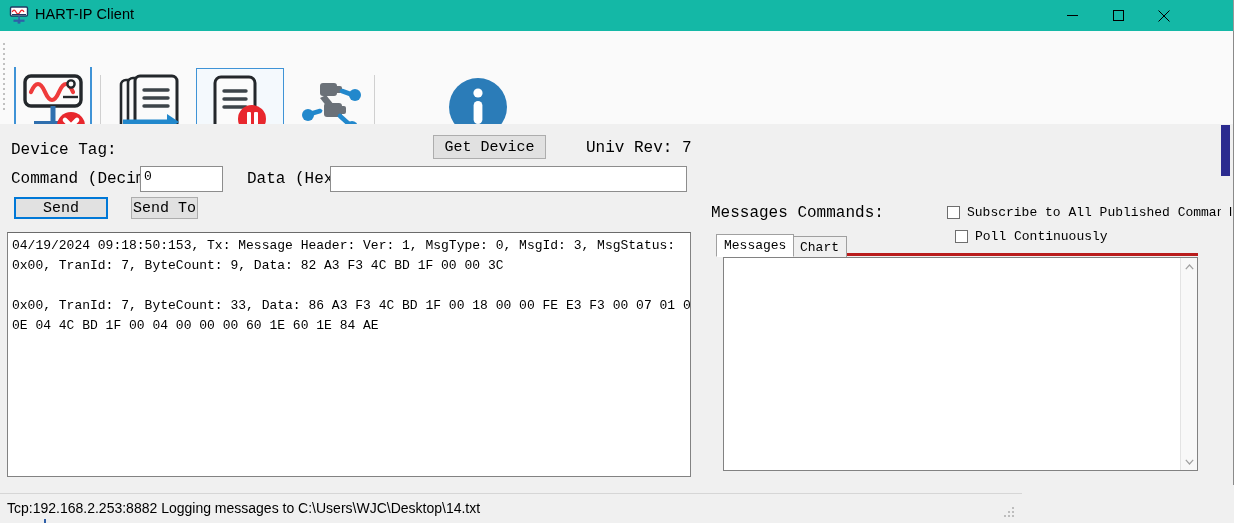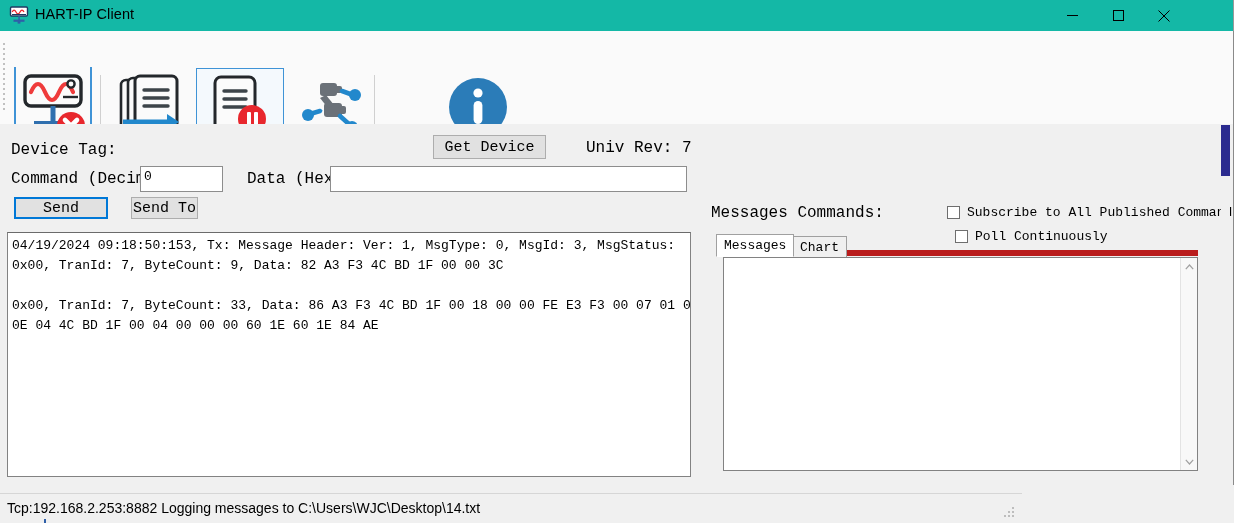--- a/index.html
+++ b/index.html
@@ -227,21 +227,21 @@
 
   
   .pub-label {
     position: absolute;
     left: 711px; top: 204px;
   }
   .tabstrip {
     position: absolute;
     left: 716px; top: 234px;
     width: 482px; height: 22px;
-    border-bottom: 6px solid #b91c1c;
+    border-bottom: 3px solid #b91c1c;
     box-sizing: border-box;
   }
   .tab {
     position: absolute;
     top: 0;
     height: 23px;
     box-sizing: border-box;
     font-family: "Liberation Mono", monospace;
     font-size: 13px;
     display: flex;

